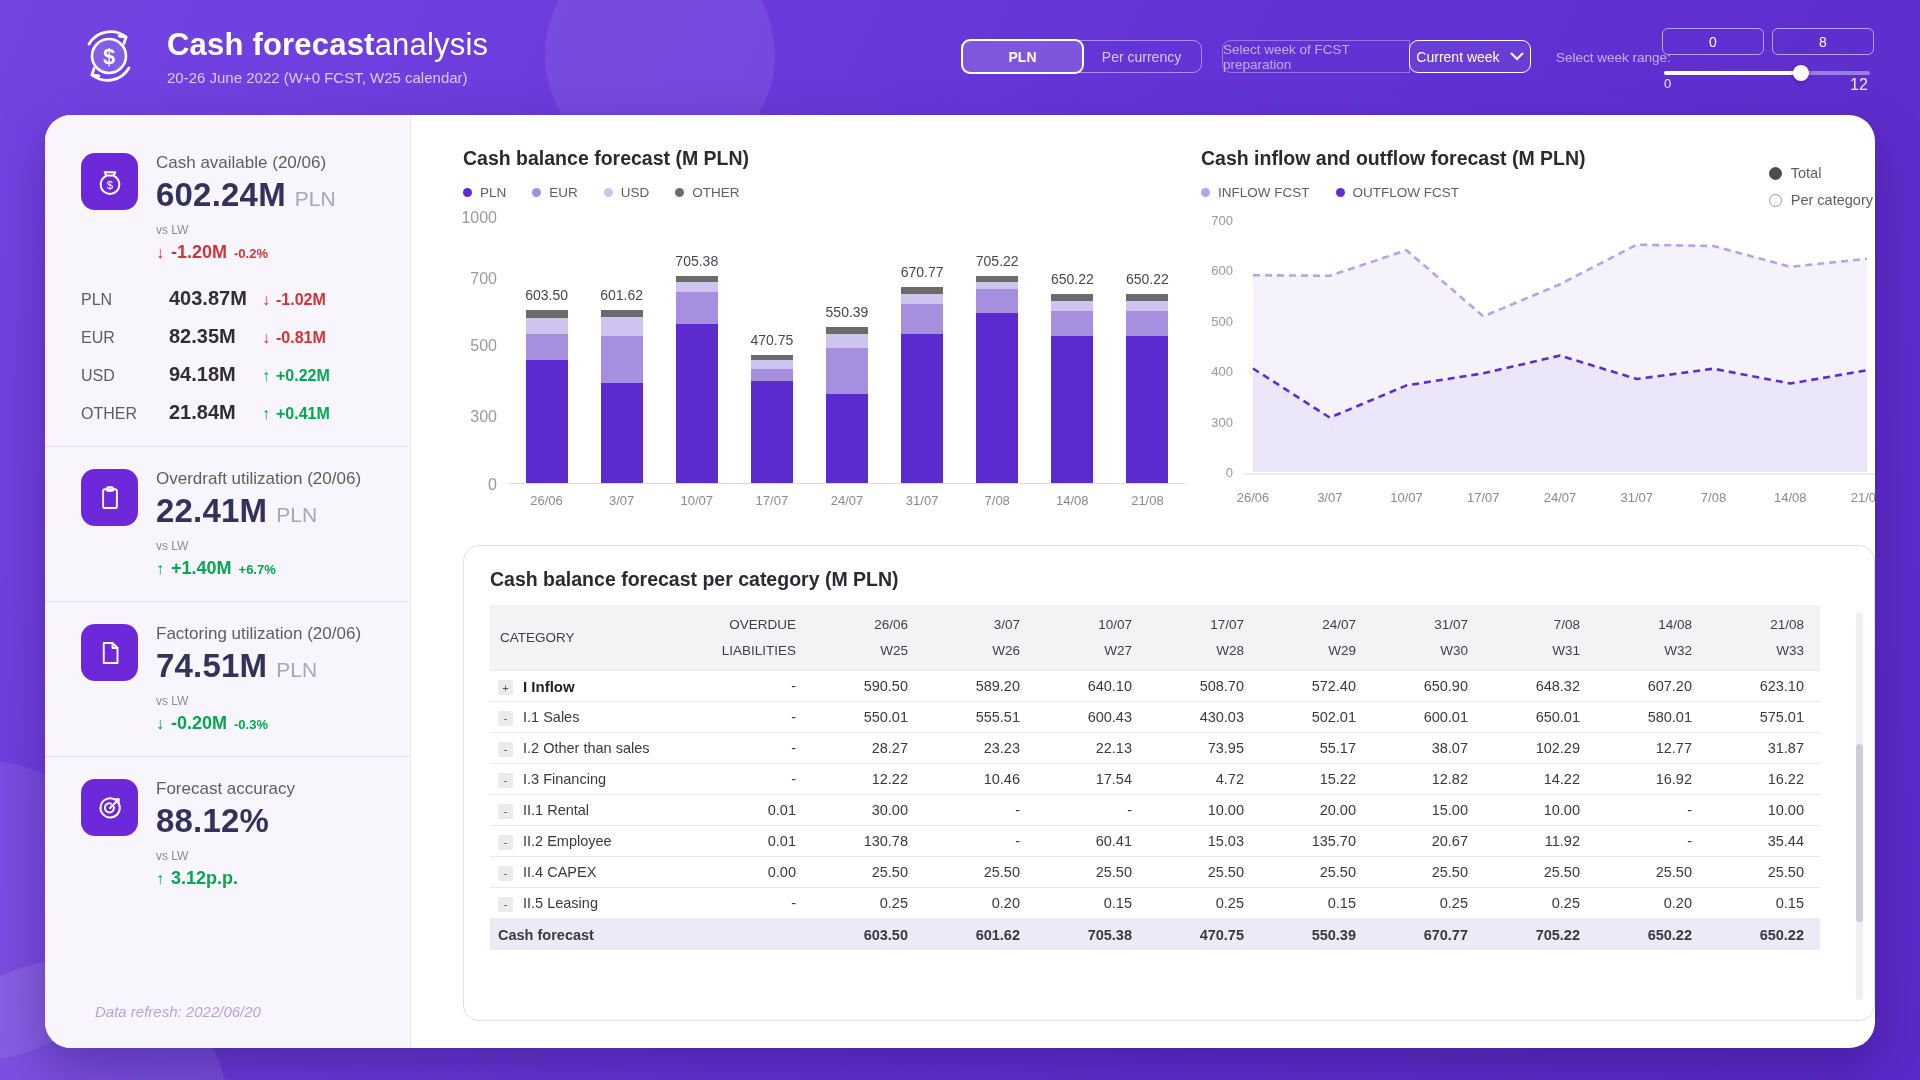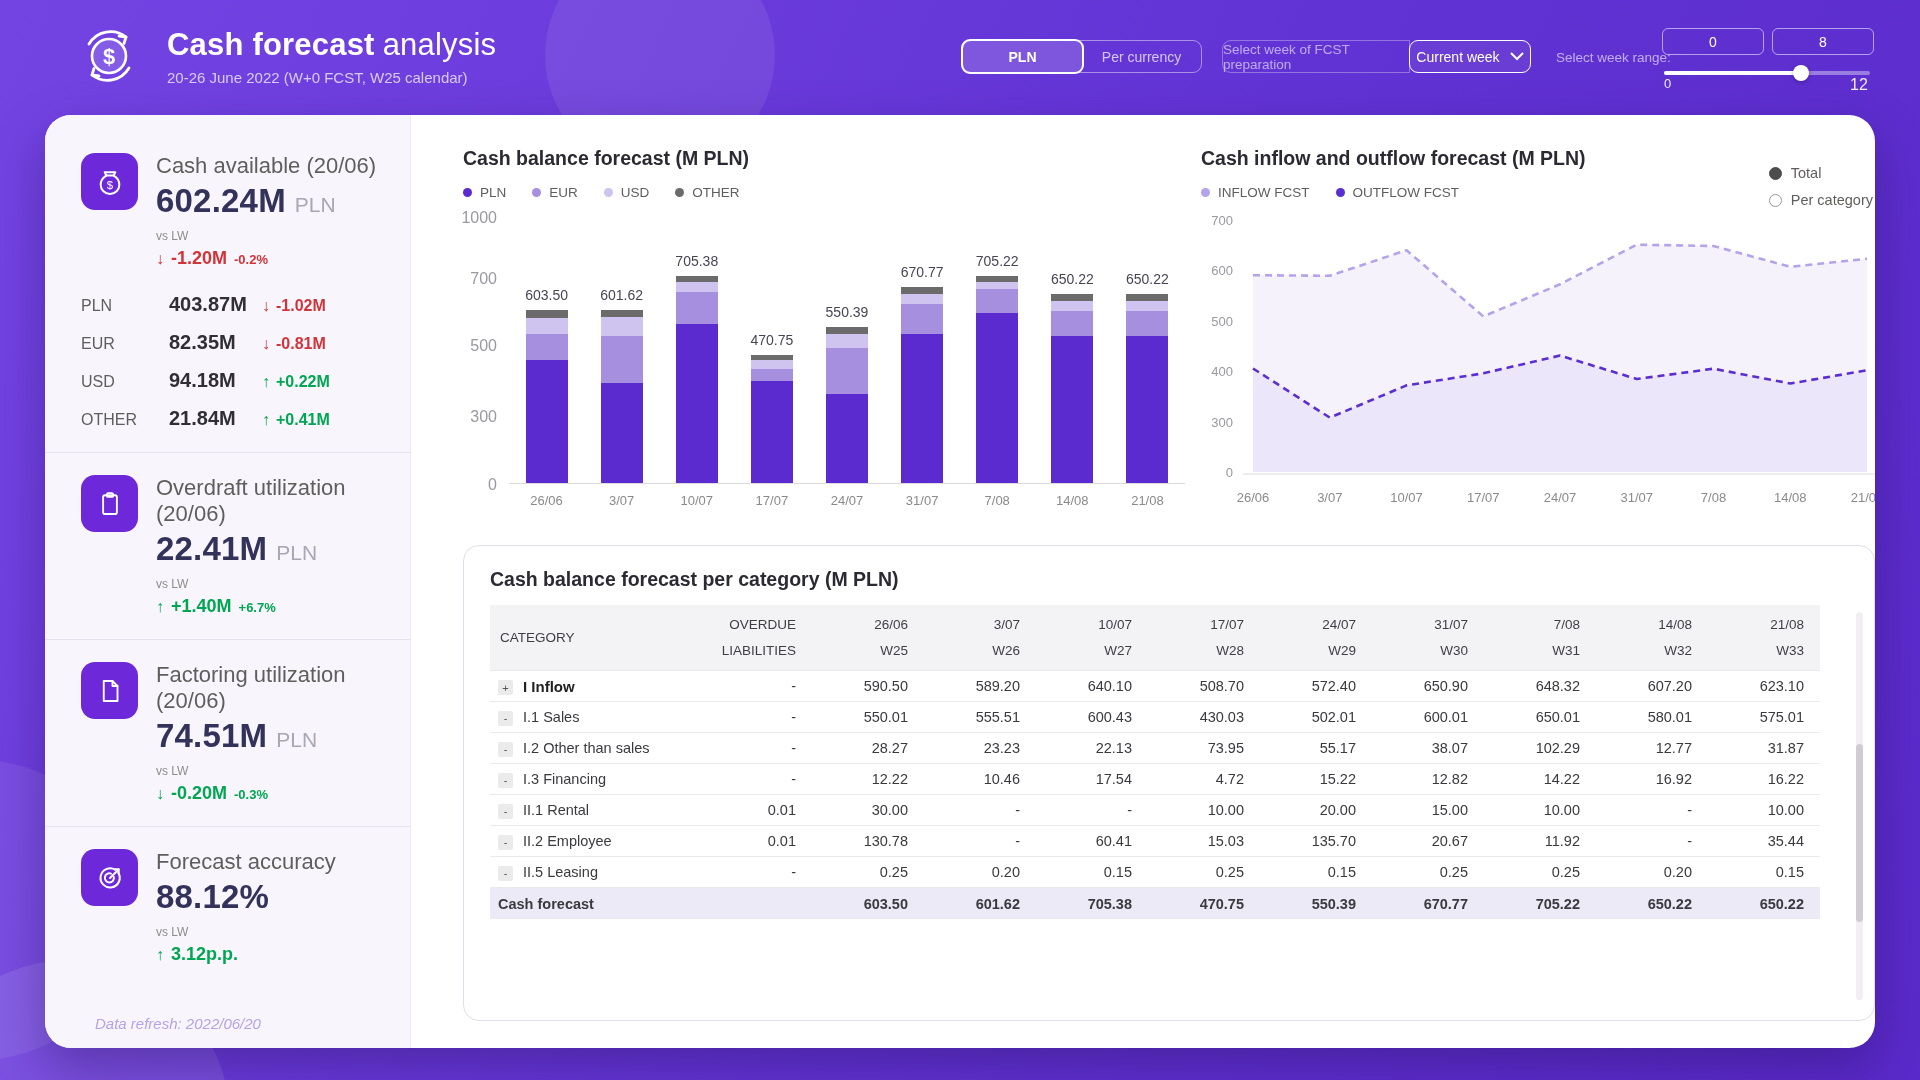--- a/index.html
+++ b/index.html
@@ -10,21 +10,21 @@
   #blob1 { width:230px; height:230px; left:545px; top:-60px; }
   #blob2 { width:300px; height:300px; left:-170px; top:760px; }
   #blob3 { width:320px; height:320px; left:-90px; top:960px; background:rgba(255,255,255,.10); }
 
   
   header { position:absolute; top:0; left:0; right:0; height:115px; color:#fff; }
   .brand { position:absolute; left:75px; top:22px; display:flex; align-items:center; gap:24px; }
   .logo { width:68px; height:68px; }
   .title-line { font-size:31px; letter-spacing:.2px; }
   .title-line .bold { font-weight:bold; }
-  .title-line .light { font-weight:300; margin-left:8px; }
+  .title-line .light { font-weight:300; }
   .subtitle { font-size:15px; color:rgba(255,255,255,.72); margin-top:6px; }
 
   .toggle-group { position:absolute; left:962px; top:40px; height:33px; display:flex;
     border:1px solid rgba(255,255,255,.45); border-radius:9px; }
   .tg-btn { width:119px; display:flex; align-items:center; justify-content:center;
     font-size:14px; color:rgba(255,255,255,.72); cursor:pointer; }
   .tg-btn.active { margin:-2px; width:123px; border:2px solid #fff; border-radius:9px;
     background:rgba(255,255,255,.16); color:#fff; font-weight:bold; }
 
   .fcst-label-box { position:absolute; left:1222px; top:40px; width:188px; height:33px;
@@ -48,35 +48,35 @@
 
   
   .card { position:absolute; left:45px; top:115px; right:45px; bottom:32px; background:#fff;
     border-radius:26px; display:flex; overflow:hidden; box-shadow:0 20px 50px rgba(28,8,78,.35); }
 
   
   aside { width:366px; background:#f8f6fc; border-right:1px solid #efeaf6; padding:38px 30px 0 36px; position:relative; }
   .kpi { display:flex; gap:18px; }
   .kpi-icon { width:57px; height:57px; border-radius:14px; background:#6d28d9; flex:0 0 auto;
     display:flex; align-items:center; justify-content:center; }
-  .kpi-title { font-size:22px; color:#605e5c; }
+  .kpi-title { font-size:17px; color:#605e5c; }
   .kpi-value-row { margin-top:3px; display:flex; align-items:baseline; gap:9px; }
   .kpi-value { font-size:33px; font-weight:bold; color:#33325a; letter-spacing:.2px; }
   .kpi-unit { font-size:21px; color:#a9a6b5; }
   .kpi-vs { font-size:12px; color:#8f8d8a; margin-top:9px; }
   .kpi-delta { margin-top:5px; display:flex; align-items:baseline; gap:7px; font-weight:bold; }
   .kpi-delta .arrow { font-size:16px; } .kpi-delta .d-main { font-size:18px; } .kpi-delta .d-sub { font-size:13px; }
   .red   { color:#d13438; } .green { color:#00a651; }
   .divider { height:1px; background:#e7e2f0; margin:22px -30px 22px -36px; }
   #currency-breakdown { margin:24px 0 0 0; }
   .cb-row { display:grid; grid-template-columns:88px 1fr 118px; align-items:baseline; margin-bottom:15px; }
   .cb-label { font-size:16px; color:#605e5c; }
   .cb-value { font-size:20px; font-weight:bold; color:#302f35; }
   .cb-delta { font-size:16px; font-weight:bold; display:flex; gap:6px; align-items:baseline; }
-  .data-refresh { position:absolute; left:50px; bottom:16px; font-style:italic; font-size:15px; color:#b4a3e6; }
+  .data-refresh { position:absolute; left:50px; bottom:28px; font-style:italic; font-size:15px; color:#b4a3e6; }
 
   
   .content { flex:1; position:relative; }
   .chart-title { font-size:19.5px; font-weight:bold; color:#2b2a33; }
   .legend { display:flex; gap:26px; margin-top:15px; align-items:center; font-size:13.5px; color:#605e5c; }
   .legend-item { display:flex; align-items:center; gap:8px; cursor:pointer; }
   .dot { width:9px; height:9px; border-radius:50%; }
 
   #bar-panel { position:absolute; left:52px; top:32px; width:722px; height:390px; }
   #bar-area { position:relative; margin-top:16px; height:268px; }
@@ -612,20 +612,33 @@
               <td>-</td>
               <td>60.41</td>
               <td>15.03</td>
               <td>135.70</td>
               <td>20.67</td>
               <td>11.92</td>
               <td>-</td>
               <td>35.44</td>
             </tr>
             <tr class="lvl1">
+              <td class="cat"><span class="expander">-</span><span class="row-label">II.4 CAPEX</span></td>
+              <td>0.00</td>
+              <td>25.50</td>
+              <td>25.50</td>
+              <td>25.50</td>
+              <td>25.50</td>
+              <td>25.50</td>
+              <td>25.50</td>
+              <td>25.50</td>
+              <td>25.50</td>
+              <td>25.50</td>
+            </tr>
+            <tr class="lvl1">
               <td class="cat"><span class="expander">-</span><span class="row-label">II.5 Leasing</span></td>
               <td>-</td>
               <td>0.25</td>
               <td>0.20</td>
               <td>0.15</td>
               <td>0.25</td>
               <td>0.15</td>
               <td>0.25</td>
               <td>0.25</td>
               <td>0.20</td>

